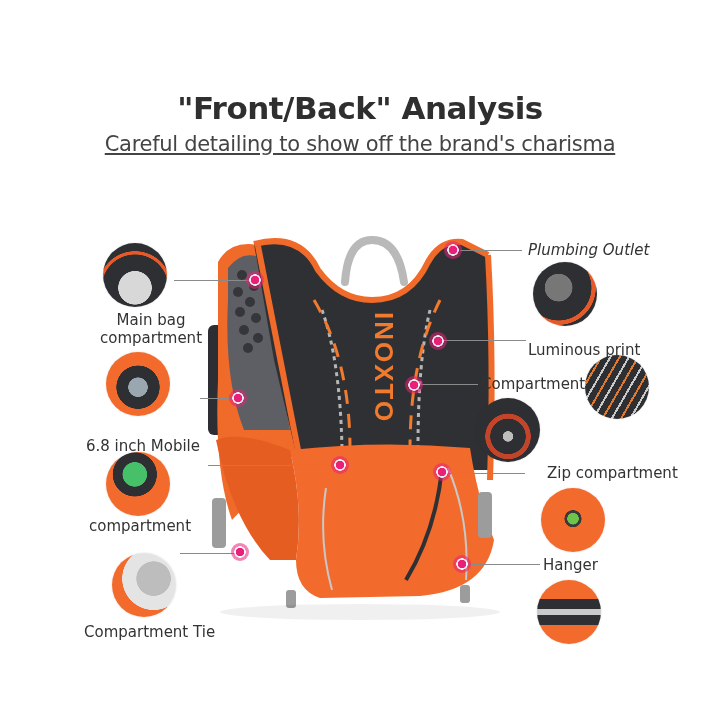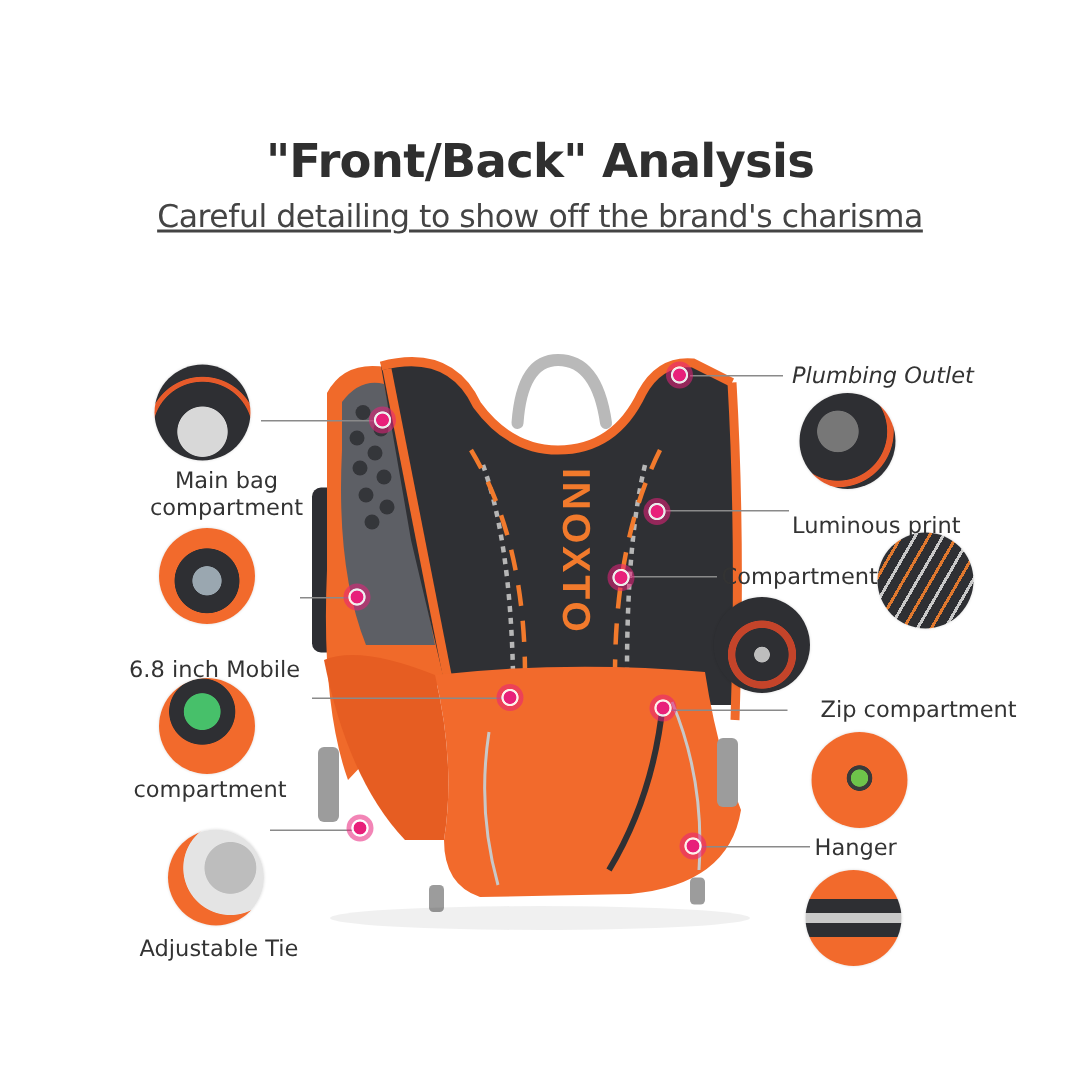--- a/index.html
+++ b/index.html
@@ -93,21 +93,21 @@
 
 <div class="thumb" style="left:106px;top:452px;width:64px;height:64px;background:radial-gradient(circle at 45% 35%, #47c06a 0 22%, #2e2f33 23% 40%, #f26a2c 41%);"></div>
 <div class="label center" style="left:72px;top:517px;width:136px;">
   <div>compartment</div>
 </div>
 <div class="line" style="left:208px;top:465px;width:128px;"></div>
 <div class="hotspot" style="left:340px;top:465px;"></div>
 
 <div class="thumb" style="left:112px;top:553px;width:64px;height:64px;background:radial-gradient(circle at 65% 40%, #bdbdbd 0 30%, #e4e4e4 31% 55%, #f26a2c 56%);"></div>
 <div class="label center" style="left:84px;top:623px;width:124px;">
-  <div>Adjustable Tie</div>
+  <div>Compartment Tie</div>
 </div>
 <div class="line" style="left:180px;top:553px;width:56px;"></div>
 <div class="hotspot" style="left:240px;top:552px;"></div>
 
 <div class="line" style="left:460px;top:250px;width:62px;"></div>
 <div class="hotspot" style="left:453px;top:250px;"></div>
 <div class="label" style="left:528px;top:241px;font-style:italic;">Plumbing Outlet</div>
 <div class="thumb" style="left:533px;top:262px;width:64px;height:64px;background:radial-gradient(circle at 40% 40%, #777 0 25%, #2e2f33 26% 60%, #e65a2a 61% 68%, #2e2f33 69%);"></div>
 
 <div class="line" style="left:444px;top:340px;width:82px;"></div>

